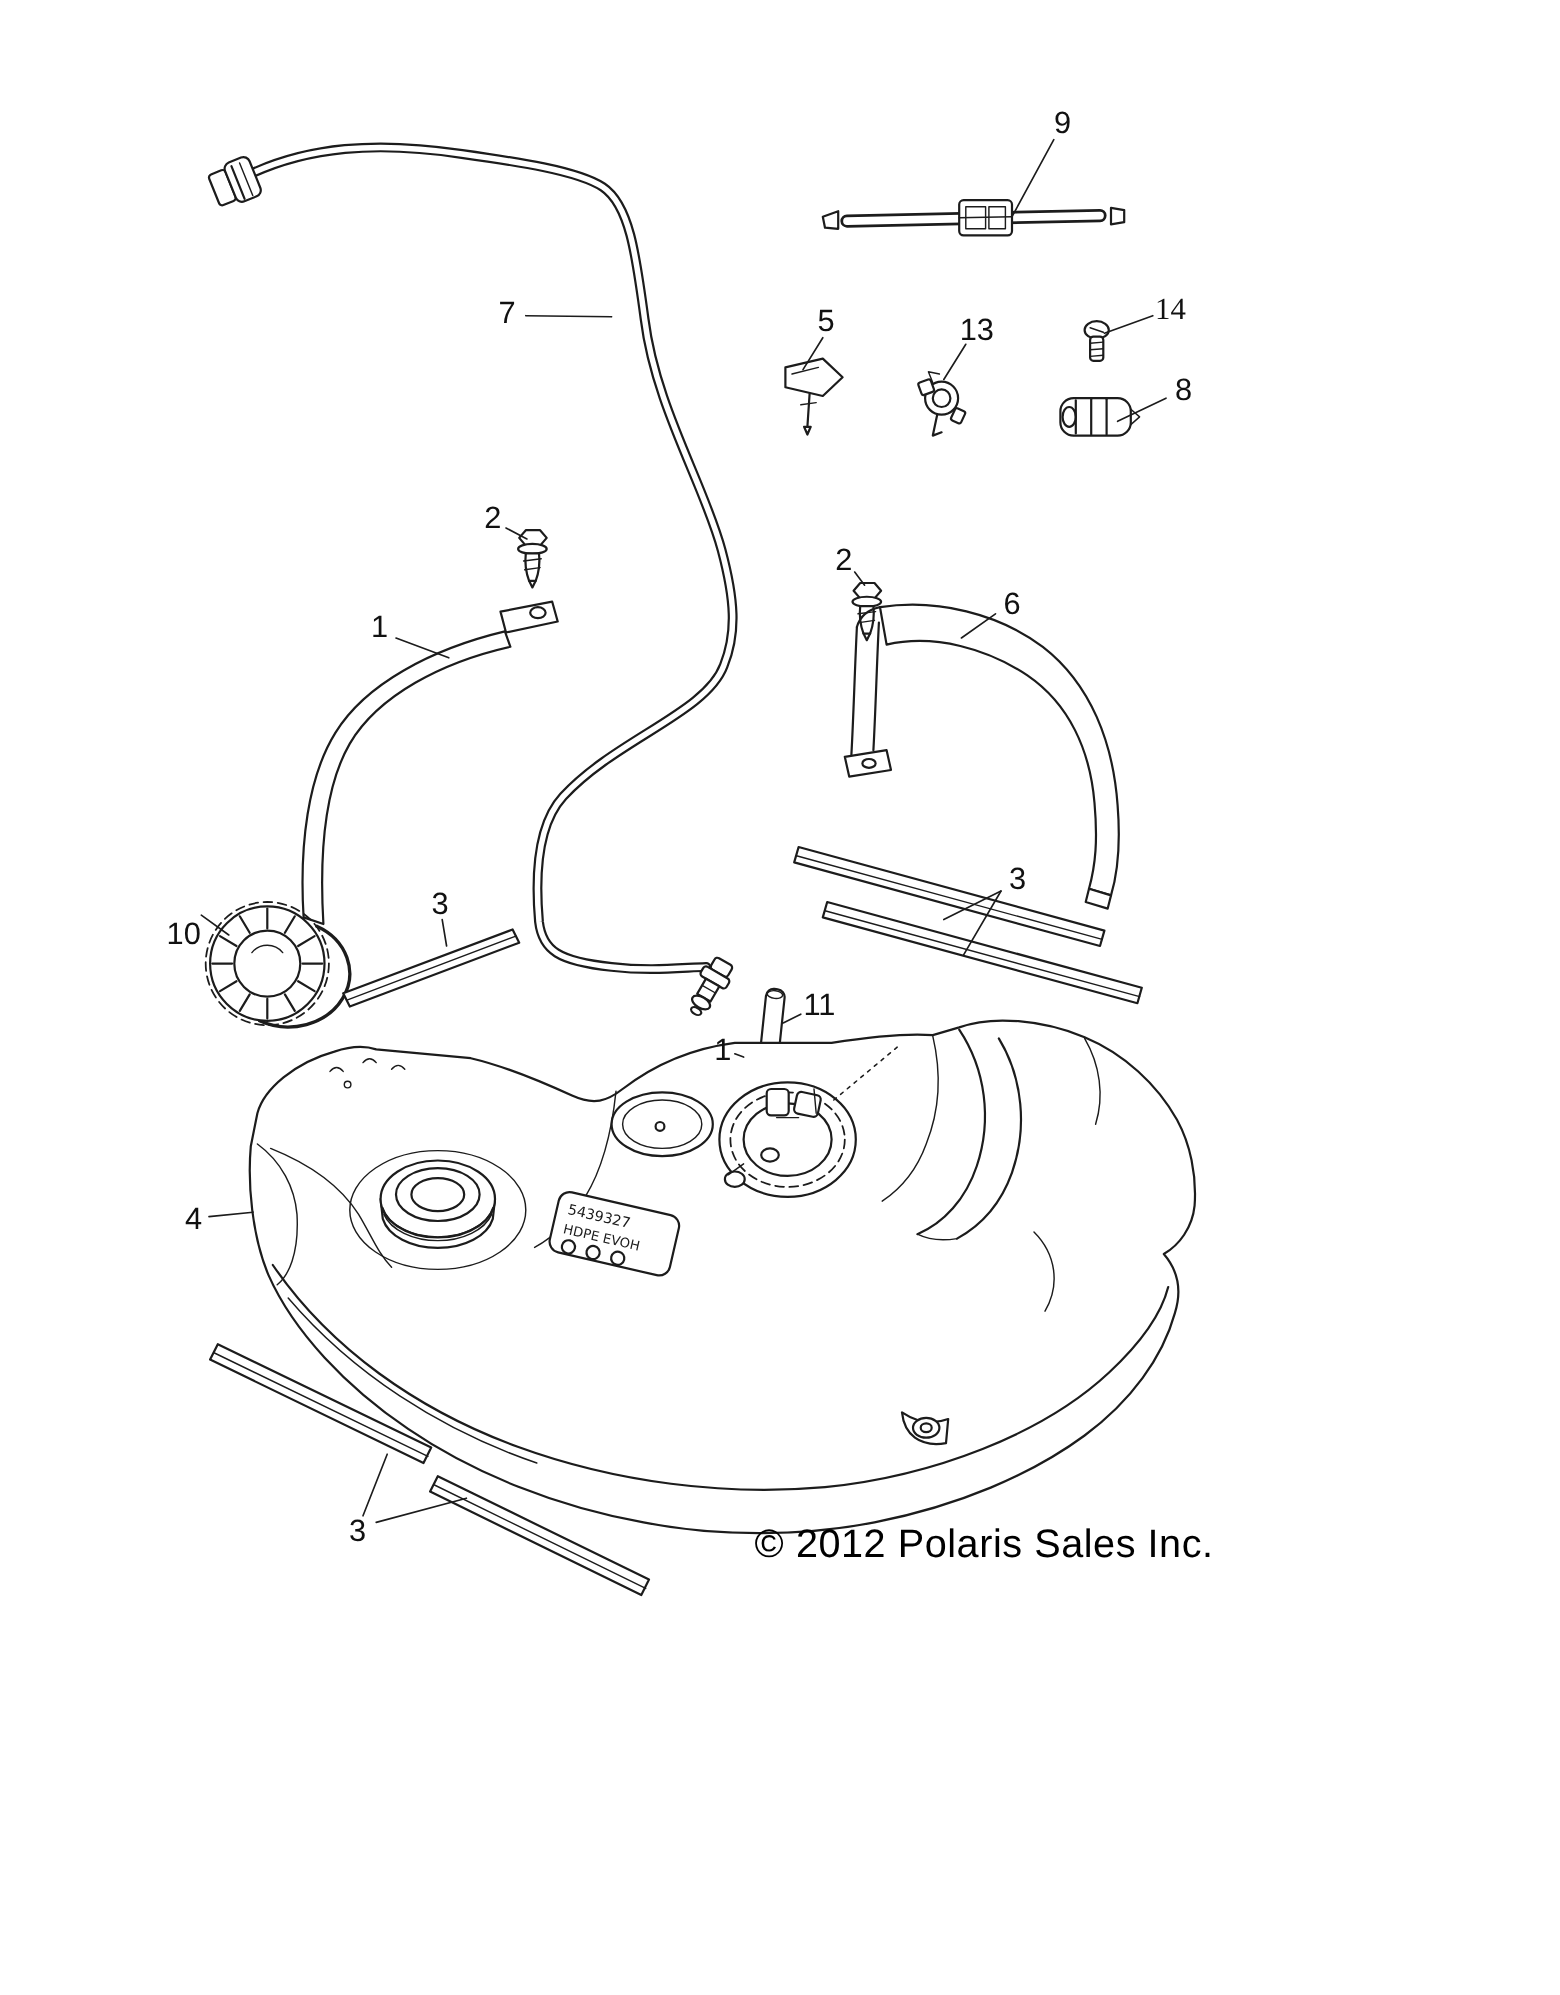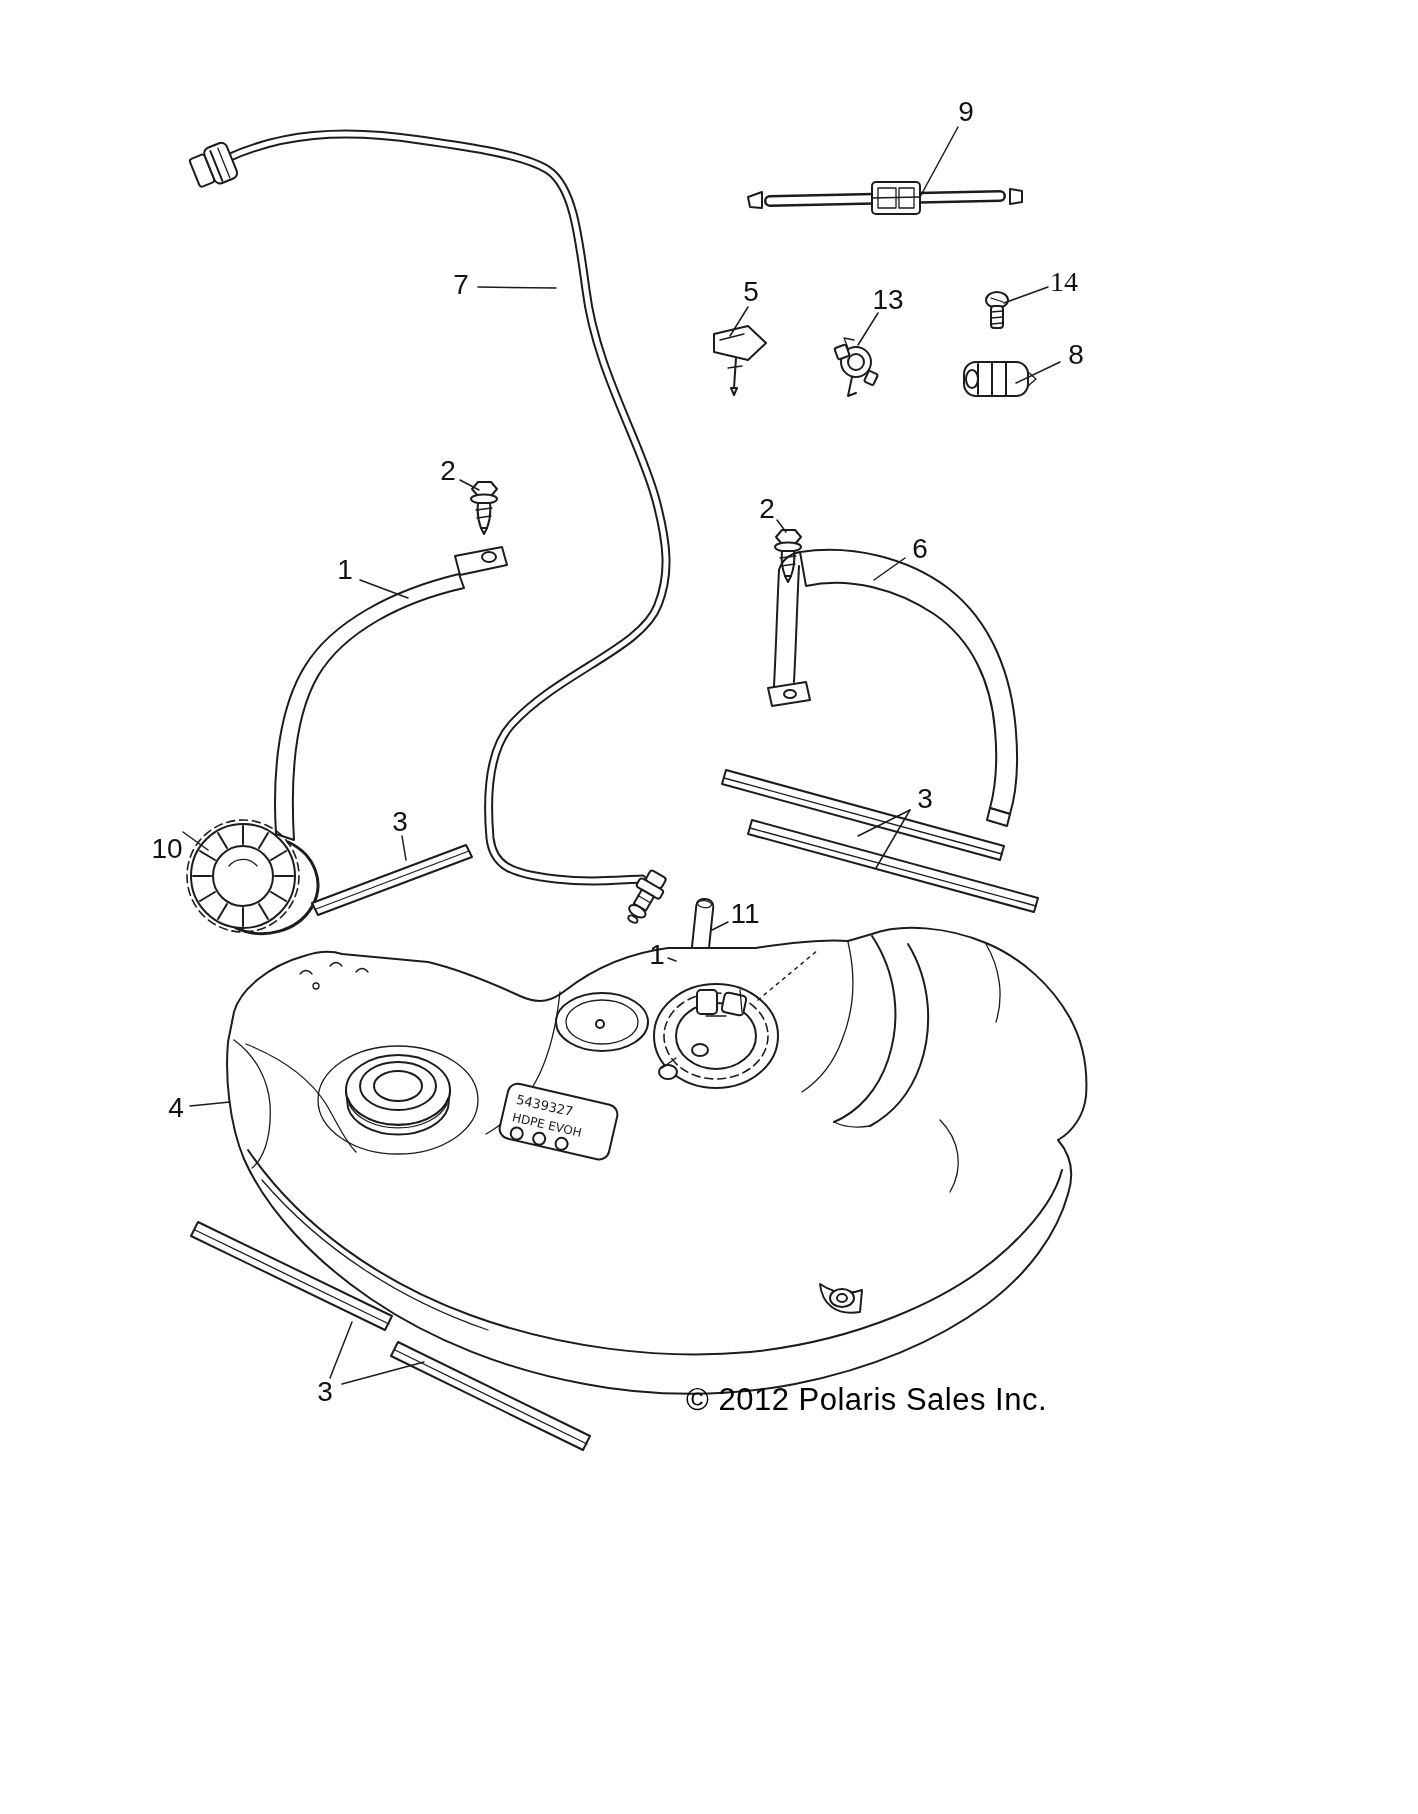--- a/index.html
+++ b/index.html
@@ -22,21 +22,21 @@
   svg.art .rail-o{stroke-width:12;}
   svg.art .rail-i{stroke:#ffffff;stroke-width:7;}
   svg.art text{stroke:none;fill:#1c1c1c;font-family:"DejaVu Sans",sans-serif;}
   #leader-group line{stroke-width:1.5;}
   .callout{
     position:absolute;transform:translate(-50%,-50%);
     font-size:28px;color:#111;font-family:"Liberation Sans",sans-serif;
     user-select:none;white-space:nowrap;
   }
   .copyright{
-    position:absolute;left:686px;top:1382px;font-size:31px;color:#000;
+    position:absolute;left:686px;top:1382px;font-size:36px;color:#000;
     font-family:"Liberation Sans",sans-serif;letter-spacing:0.5px;
   }
 </style>
 </head>
 <body>
 
 <div class="stage">
 
   <svg class="art" viewBox="0 0 1418 1814">
 

